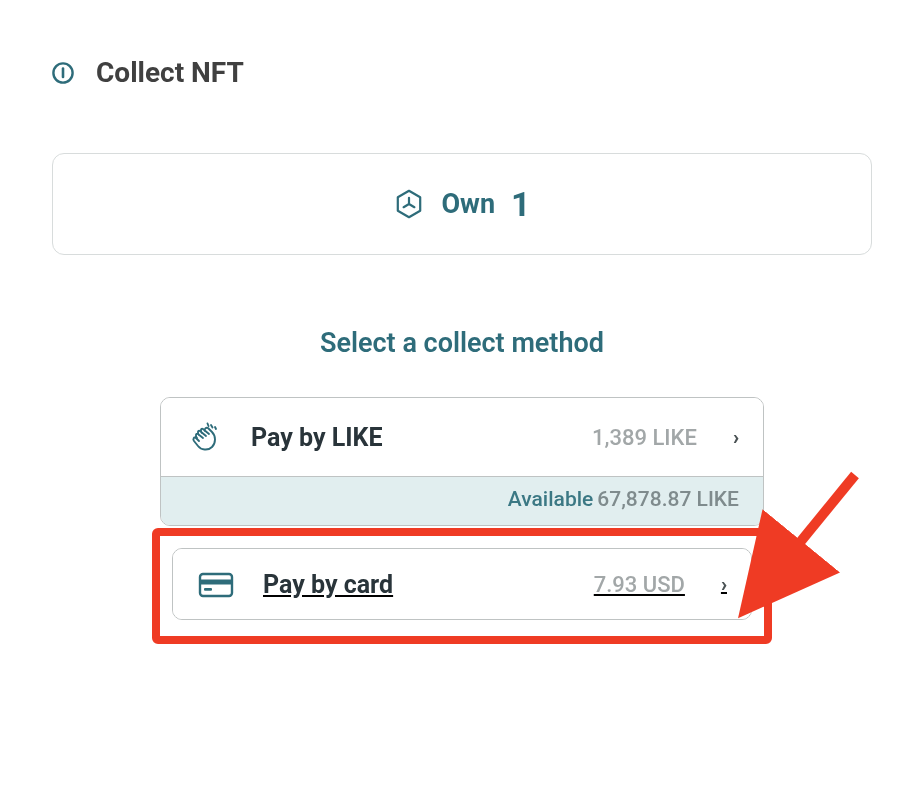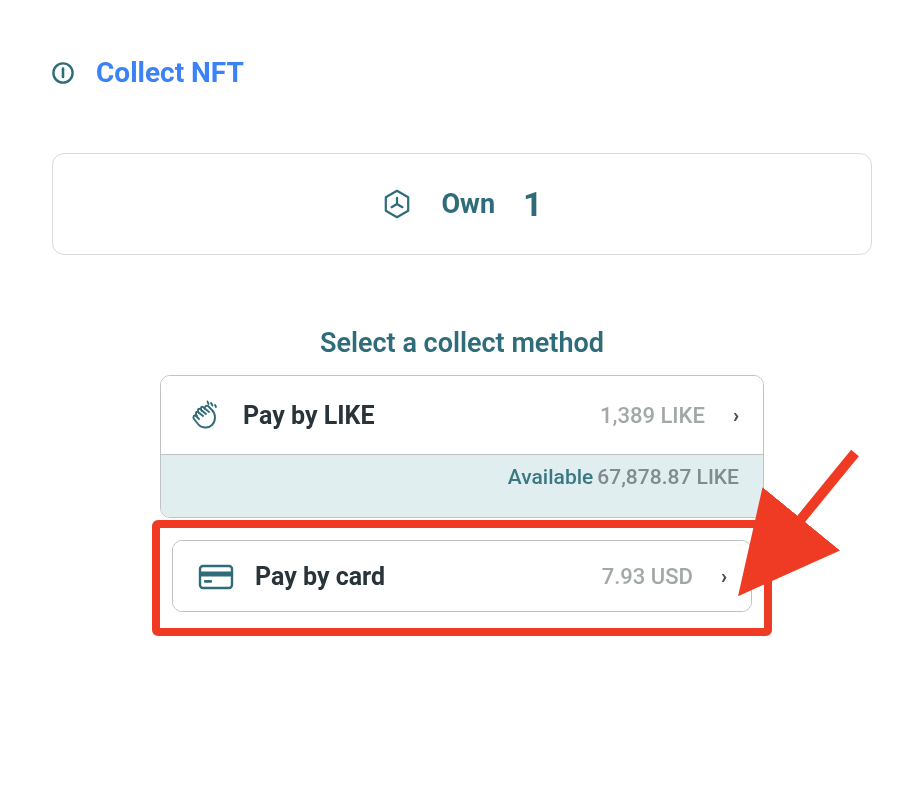--- a/index.html
+++ b/index.html
@@ -21,64 +21,64 @@
       margin-bottom: 64px;
     }
     .info-icon {
       display: flex;
       align-items: center;
       justify-content: center;
     }
     .page-title {
       font-size: 28px;
       font-weight: 700;
-      color: #3b82f6;
+      color: #404040;
     }
     .own-box {
       border: 1px solid #d8dcdc;
       border-radius: 12px;
       display: flex;
       align-items: center;
       justify-content: center;
-      gap: 28px;
+      gap: 16px;
       padding: 30px;
       margin-bottom: 72px;
     }
     .own-label {
       font-size: 27px;
       font-weight: 700;
       color: #2e6c7a;
     }
     .own-count {
       font-size: 34px;
       font-weight: 700;
       color: #2e6c7a;
     }
     .select-heading {
       font-size: 27px;
       font-weight: 600;
       color: #2e6c7a;
       text-align: center;
-      margin-bottom: 16px;
+      margin-bottom: 38px;
     }
     .methods-wrap {
       max-width: 620px;
       margin: 0 auto;
       position: relative;
     }
     .method-group-1 {
       border: 1px solid #bfc3c3;
       border-radius: 10px;
       overflow: hidden;
       margin: 0 8px 2px 8px;
     }
     .method-row {
       display: flex;
       align-items: center;
-      gap: 20px;
+      gap: 28px;
       padding: 20px 24px;
       background: #fff;
       cursor: pointer;
     }
     .method-label {
       font-size: 25px;
       font-weight: 700;
       color: #29343a;
       flex-shrink: 0;
     }
@@ -89,39 +89,40 @@
       color: #a2a7a8;
     }
     .chevron {
       font-size: 20px;
       font-weight: 900;
       color: #4a5254;
       margin-left: 8px;
     }
     .available-row {
       background: #e1eeef;
-      padding: 10px 24px 28px 24px;
+      padding: 10px 24px 14px 24px;
       border-top: 1px solid #bfc3c3;
       text-align: right;
     }
     .available-label {
       font-size: 21px;
       color: #3b7884;
       font-weight: 500;
     }
     .available-amount {
       font-size: 21px;
       color: #7f8b8d;
       font-weight: 500;
     }
     .highlight-box {
       border: 8px solid #ef3b24;
       border-radius: 6px;
       padding: 12px 12px 16px 12px;
       margin-top: 0;
+      text-decoration: underline;
     }
     .method-group-2 {
       border: 1px solid #bfc3c3;
       border-radius: 10px;
       overflow: hidden;
     }
     .card-icon, .clap-icon, .cube-icon {
       flex-shrink: 0;
       display: flex;
       align-items: center;

